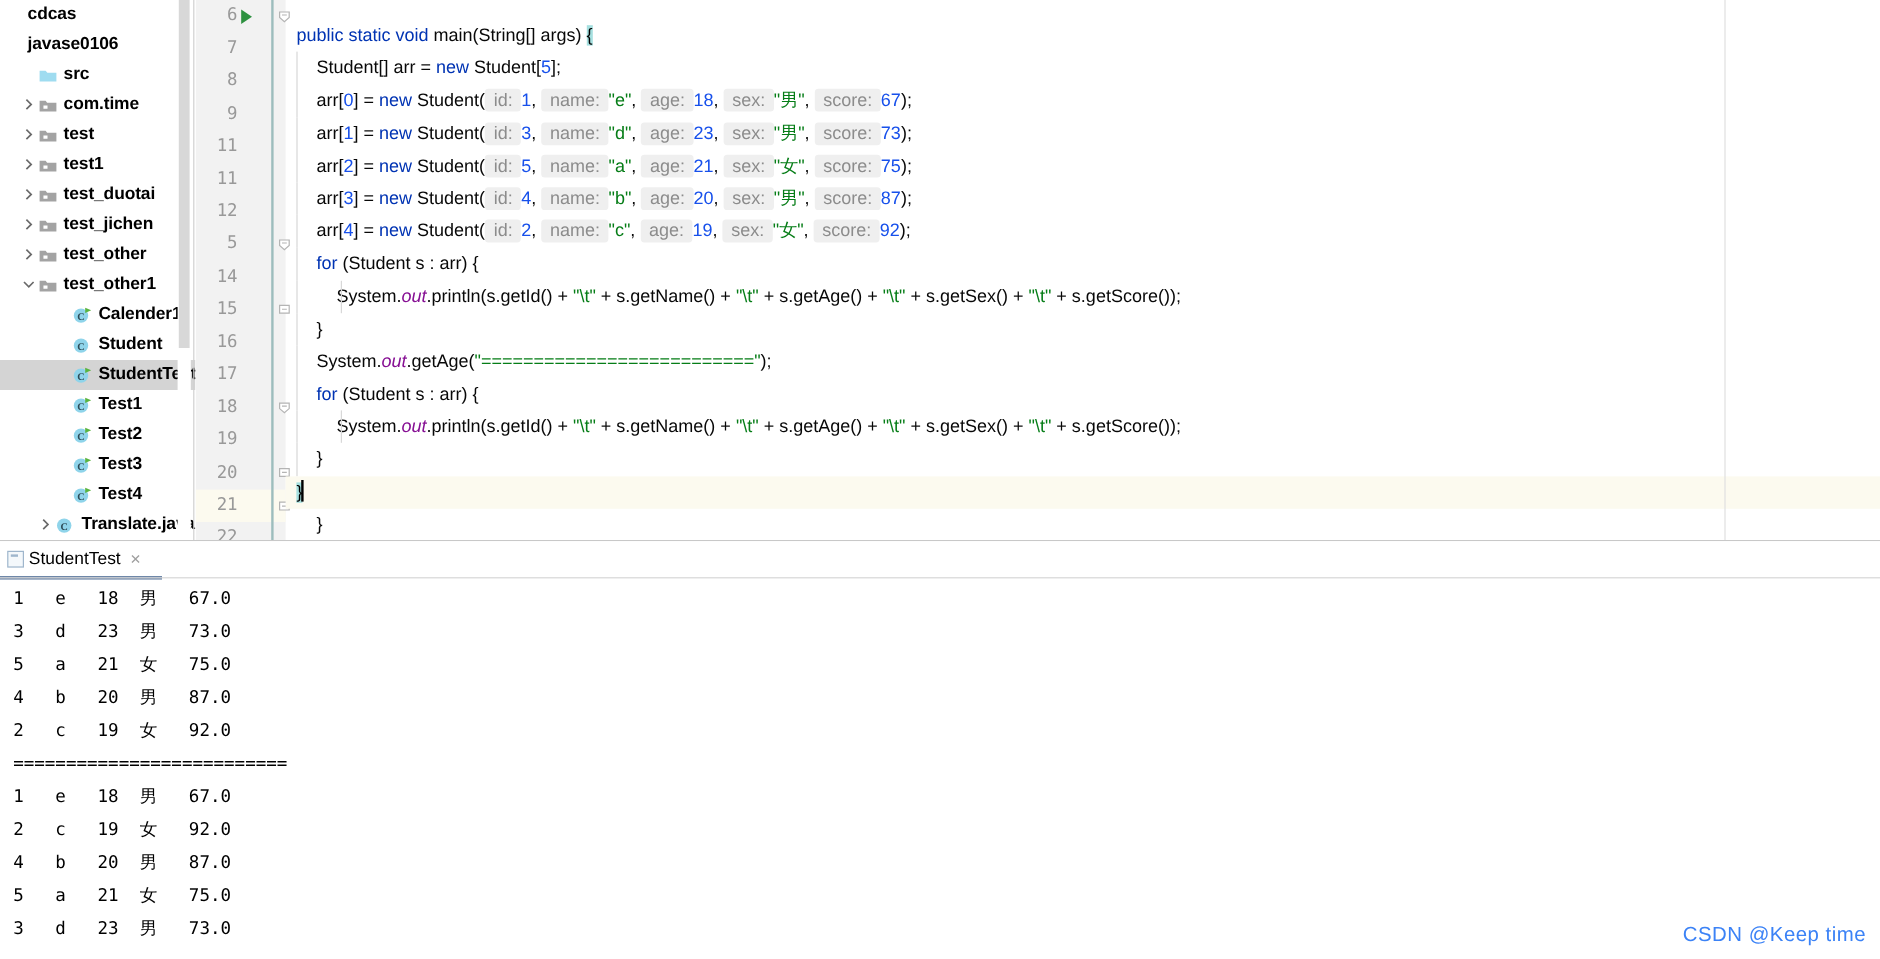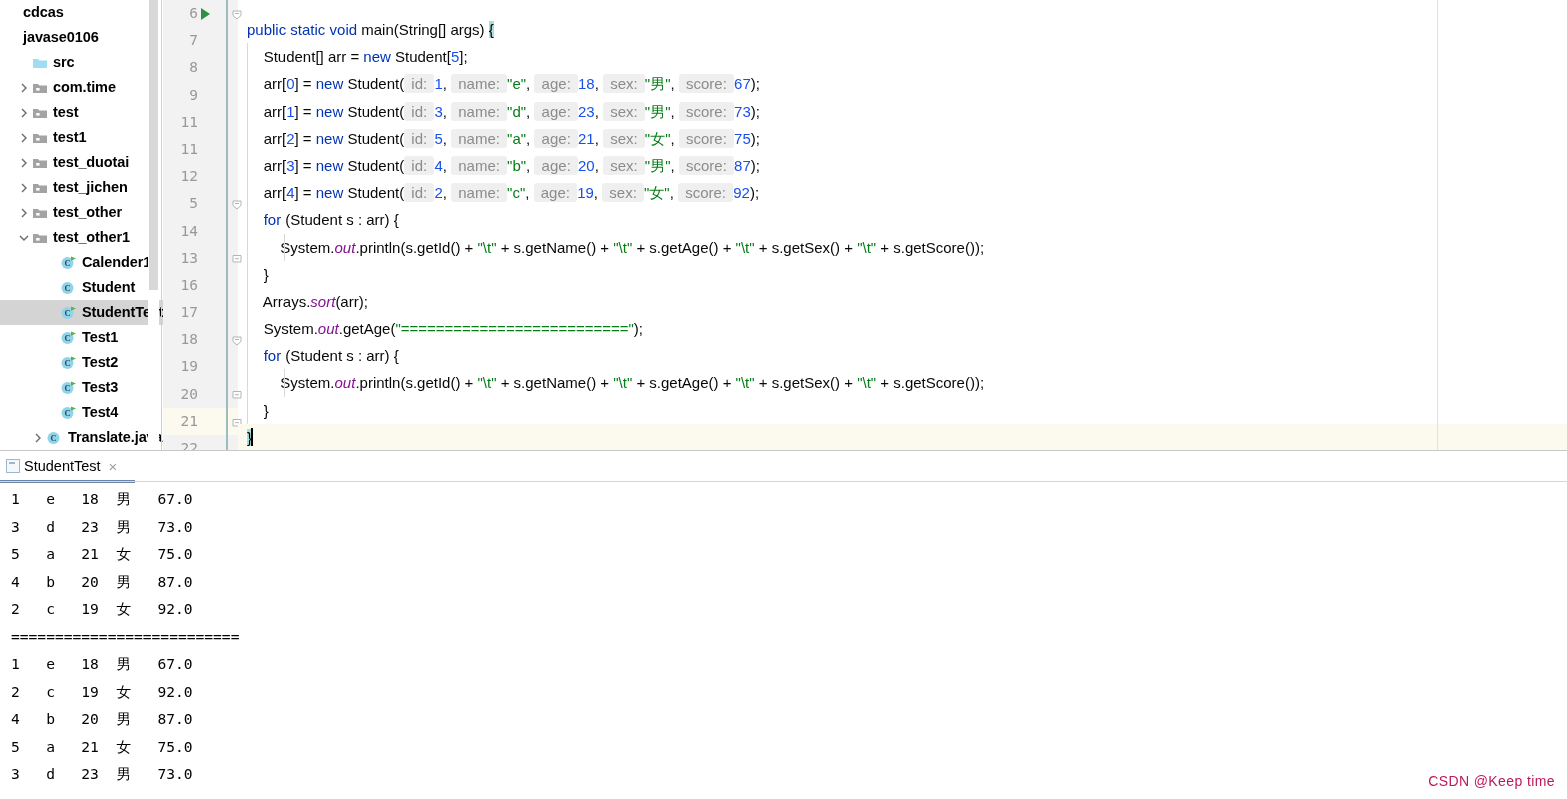--- a/index.html
+++ b/index.html
@@ -230,22 +230,22 @@
     padding-left: 11px;
   }
   .out-row {
     height: 27.5px;
     line-height: 27.5px;
     white-space: pre;
   }
   #watermark {
     position: absolute;
     right: 12px; bottom: 10px;
-    font-size: 14px;
-    color: #be185d;
+    font-size: 17px;
+    color: #3b82f6;
     font-family: "Liberation Sans", sans-serif;
     letter-spacing: 0.4px;
   }
   
   .console-ico {
     width: 14px; height: 14px;
     border: 1.5px solid #9fb6cc;
     background: #f4f8fb;
     display: inline-block;
     position: relative;
@@ -511,21 +511,21 @@
           <span class="lineno">5</span>
           <span class="fold-marker"><svg width="12" height="16" viewBox="0 0 12 16" style="vertical-align: middle;">
               <path d="M2,4 L10,4 L10,8.5 L6,12 L2,8.5 Z" fill="#ffffff" stroke="#b4b4b4" stroke-width="1"></path>
               <path d="M4,6.5 L8,6.5" fill="none" stroke="#b4b4b4" stroke-width="1"></path>
             </svg></span>
         </div>
         <div class="gutter-row">
           <span class="lineno">14</span>
         </div>
         <div class="gutter-row">
-          <span class="lineno">13</span>
+          <span class="lineno">15</span>
           <span class="fold-marker"><svg width="12" height="16" viewBox="0 0 12 16" style="vertical-align: middle;">
               <path d="M2,4.5 L10,4.5 L10,11 L2,11 Z" fill="#ffffff" stroke="#b4b4b4" stroke-width="1"></path>
               <path d="M4,7.7 L8,7.7" fill="none" stroke="#b4b4b4" stroke-width="1"></path>
             </svg></span>
         </div>
         <div class="gutter-row">
           <span class="lineno">16</span>
         </div>
         <div class="gutter-row">
           <span class="lineno">17</span>
@@ -563,21 +563,20 @@
         <div class="code-row"><span class="kw">public </span><span class="kw">static </span><span class="kw">void </span><span class="plain">main(String[] args) </span><span class="cursorbox">{</span></div>
         <div class="code-row"><span class="indent-guide" style="left: 9px;"></span><span class="plain">    Student[] arr = </span><span class="kw">new </span><span class="plain">Student[</span><span class="num">5</span><span class="plain">];</span></div>
         <div class="code-row"><span class="indent-guide" style="left: 9px;"></span><span class="plain">    arr[</span><span class="num">0</span><span class="plain">] = </span><span class="kw">new </span><span class="plain">Student(</span><span class="hint"> id: </span><span class="num">1</span><span class="plain">, </span><span class="hint"> name: </span><span class="str">"e"</span><span class="plain">, </span><span class="hint"> age: </span><span class="num">18</span><span class="plain">, </span><span class="hint"> sex: </span><span class="str">"男"</span><span class="plain">, </span><span class="hint"> score: </span><span class="num">67</span><span class="plain">);</span></div>
         <div class="code-row"><span class="indent-guide" style="left: 9px;"></span><span class="plain">    arr[</span><span class="num">1</span><span class="plain">] = </span><span class="kw">new </span><span class="plain">Student(</span><span class="hint"> id: </span><span class="num">3</span><span class="plain">, </span><span class="hint"> name: </span><span class="str">"d"</span><span class="plain">, </span><span class="hint"> age: </span><span class="num">23</span><span class="plain">, </span><span class="hint"> sex: </span><span class="str">"男"</span><span class="plain">, </span><span class="hint"> score: </span><span class="num">73</span><span class="plain">);</span></div>
         <div class="code-row"><span class="indent-guide" style="left: 9px;"></span><span class="plain">    arr[</span><span class="num">2</span><span class="plain">] = </span><span class="kw">new </span><span class="plain">Student(</span><span class="hint"> id: </span><span class="num">5</span><span class="plain">, </span><span class="hint"> name: </span><span class="str">"a"</span><span class="plain">, </span><span class="hint"> age: </span><span class="num">21</span><span class="plain">, </span><span class="hint"> sex: </span><span class="str">"女"</span><span class="plain">, </span><span class="hint"> score: </span><span class="num">75</span><span class="plain">);</span></div>
         <div class="code-row"><span class="indent-guide" style="left: 9px;"></span><span class="plain">    arr[</span><span class="num">3</span><span class="plain">] = </span><span class="kw">new </span><span class="plain">Student(</span><span class="hint"> id: </span><span class="num">4</span><span class="plain">, </span><span class="hint"> name: </span><span class="str">"b"</span><span class="plain">, </span><span class="hint"> age: </span><span class="num">20</span><span class="plain">, </span><span class="hint"> sex: </span><span class="str">"男"</span><span class="plain">, </span><span class="hint"> score: </span><span class="num">87</span><span class="plain">);</span></div>
         <div class="code-row"><span class="indent-guide" style="left: 9px;"></span><span class="plain">    arr[</span><span class="num">4</span><span class="plain">] = </span><span class="kw">new </span><span class="plain">Student(</span><span class="hint"> id: </span><span class="num">2</span><span class="plain">, </span><span class="hint"> name: </span><span class="str">"c"</span><span class="plain">, </span><span class="hint"> age: </span><span class="num">19</span><span class="plain">, </span><span class="hint"> sex: </span><span class="str">"女"</span><span class="plain">, </span><span class="hint"> score: </span><span class="num">92</span><span class="plain">);</span></div>
         <div class="code-row"><span class="indent-guide" style="left: 9px;"></span><span class="plain">    </span><span class="kw">for </span><span class="plain">(Student s : arr) {</span></div>
         <div class="code-row"><span class="indent-guide" style="left: 9px;"></span><span class="indent-guide" style="left: 45.6px;"></span><span class="plain">        System.</span><span class="stat">out</span><span class="plain">.println(s.getId() + </span><span class="str">"\t"</span><span class="plain"> + s.getName() + </span><span class="str">"\t"</span><span class="plain"> + s.getAge() + </span><span class="str">"\t"</span><span class="plain"> + s.getSex() + </span><span class="str">"\t"</span><span class="plain"> + s.getScore());</span></div>
         <div class="code-row"><span class="indent-guide" style="left: 9px;"></span><span class="plain">    }</span></div>
-        <div class="code-row"><span class="indent-guide" style="left: 9px;"></span><span class="plain">    Arrays.</span><span class="stat">sort</span><span class="plain">(arr);</span></div>
         <div class="code-row"><span class="indent-guide" style="left: 9px;"></span><span class="plain">    System.</span><span class="stat">out</span><span class="plain">.getAge(</span><span class="str">"=========================="</span><span class="plain">);</span></div>
         <div class="code-row"><span class="indent-guide" style="left: 9px;"></span><span class="plain">    </span><span class="kw">for </span><span class="plain">(Student s : arr) {</span></div>
         <div class="code-row"><span class="indent-guide" style="left: 9px;"></span><span class="indent-guide" style="left: 45.6px;"></span><span class="plain">        System.</span><span class="stat">out</span><span class="plain">.println(s.getId() + </span><span class="str">"\t"</span><span class="plain"> + s.getName() + </span><span class="str">"\t"</span><span class="plain"> + s.getAge() + </span><span class="str">"\t"</span><span class="plain"> + s.getSex() + </span><span class="str">"\t"</span><span class="plain"> + s.getScore());</span></div>
         <div class="code-row"><span class="indent-guide" style="left: 9px;"></span><span class="plain">    }</span></div>
         <div class="code-row current"><span class="cursorbox">}</span><span class="caret"></span></div>
         <div class="code-row"><span class="plain">    }</span></div>
       </div>
     <div id="right-margin-line"></div>
   </div>
 

